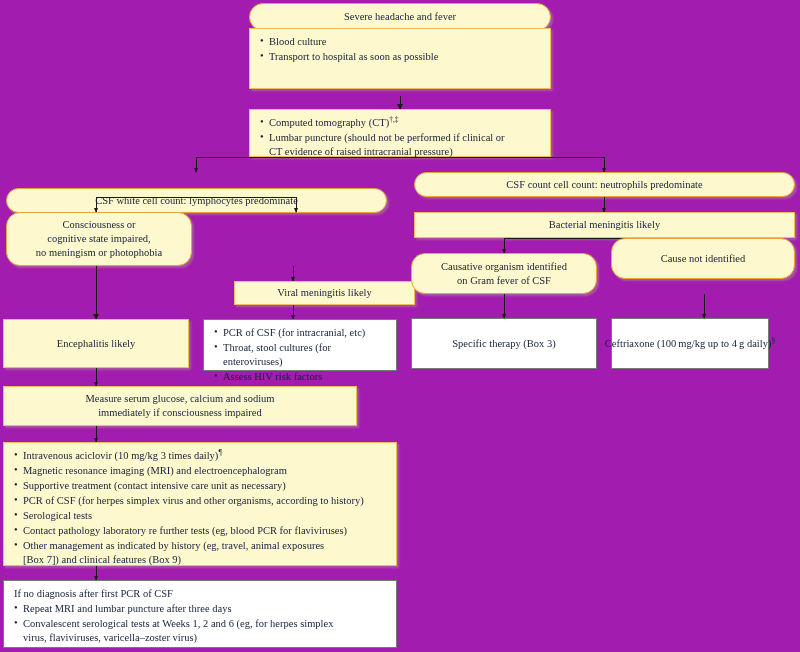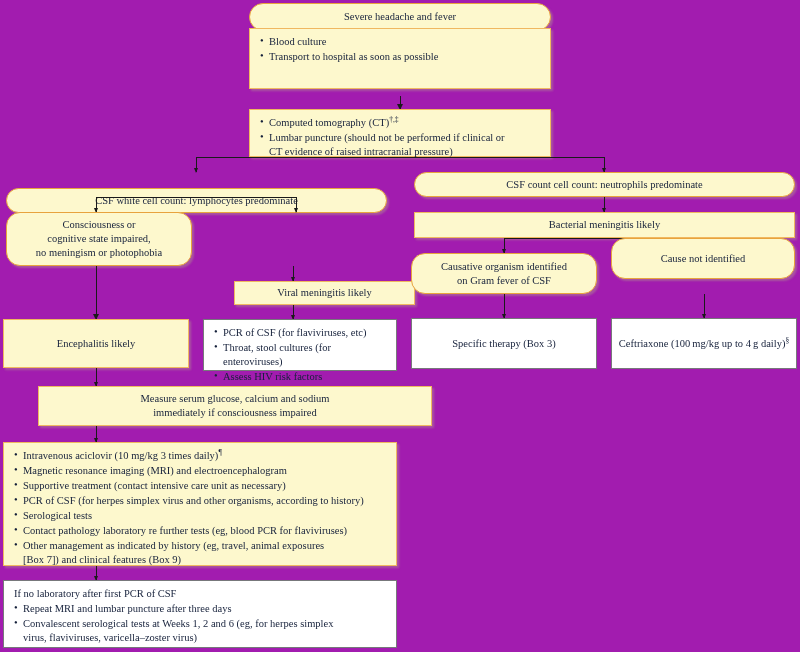--- a/index.html
+++ b/index.html
@@ -211,37 +211,37 @@
 
   <div class="arrow thin" style="left:504px; top:294px; height:24px;"></div>
   <div class="arrow thin" style="left:704px; top:294px; height:24px;"></div>
 
   <div class="node boxy" style="left:3px; top:319px; width:186px; height:49px;">
     <span class="line">Encephalitis likely</span>
   </div>
 
   <div class="node plain listbox" style="left:203px; top:319px; width:194px; height:52px;">
     <ul class="bullets">
-      <li>PCR of CSF (for flaviviruses, etc)</li>
+      <li>PCR of CSF (for intracranial, etc)</li>
       <li>Throat, stool cultures (for enteroviruses)</li>
       <li>Assess HIV risk factors</li>
     </ul>
   </div>
 
   <div class="node plain" style="left:411px; top:318px; width:186px; height:51px;">
     <span class="line">Specific therapy (Box 3)</span>
   </div>
 
-  <div class="node plain" style="left:611px; top:318px; width:186px; height:51px;">
+  <div class="node plain" style="left:611px; top:318px; width:158px; height:51px;">
     <span class="line"><span>Ceftriaxone (100 mg/kg up to 4 g daily)</span><sup>§</sup></span>
   </div>
 
   <div class="arrow thin" style="left:96px; top:368px; height:18px;"></div>
 
-  <div class="node boxy" style="left:3px; top:386px; width:394px; height:40px;margin-left:35px;">
+  <div class="node boxy" style="left:3px; top:386px; width:354px; height:40px;">
     <div>
       <span class="line">Measure serum glucose, calcium and sodium</span>
       <span class="line">immediately if consciousness impaired</span>
     </div>
   </div>
 
   <div class="arrow thin" style="left:96px; top:426px; height:16px;"></div>
 
   <div class="node boxy listbox" style="left:3px; top:442px; width:394px; height:124px;">
     <ul class="bullets">
@@ -254,21 +254,21 @@
       <li>
         <span class="wrapline">Other management as indicated by history (eg, travel, animal exposures</span>
         <span class="wrapline">[Box 7]) and clinical features (Box 9)</span>
       </li>
     </ul>
   </div>
 
   <div class="arrow thin" style="left:96px; top:566px; height:14px;"></div>
 
   <div class="node plain listbox" style="left:3px; top:580px; width:394px; height:68px;">
-    <span class="lead">If no laboratory after first PCR of CSF</span>
+    <span class="lead">If no diagnosis after first PCR of CSF</span>
     <ul class="bullets">
       <li>Repeat MRI and lumbar puncture after three days</li>
       <li>
         <span class="wrapline">Convalescent serological tests at Weeks 1, 2 and 6 (eg, for herpes simplex</span>
         <span class="wrapline">virus, flaviviruses, varicella–zoster virus)</span>
       </li>
     </ul>
   </div>
 
 </div>

